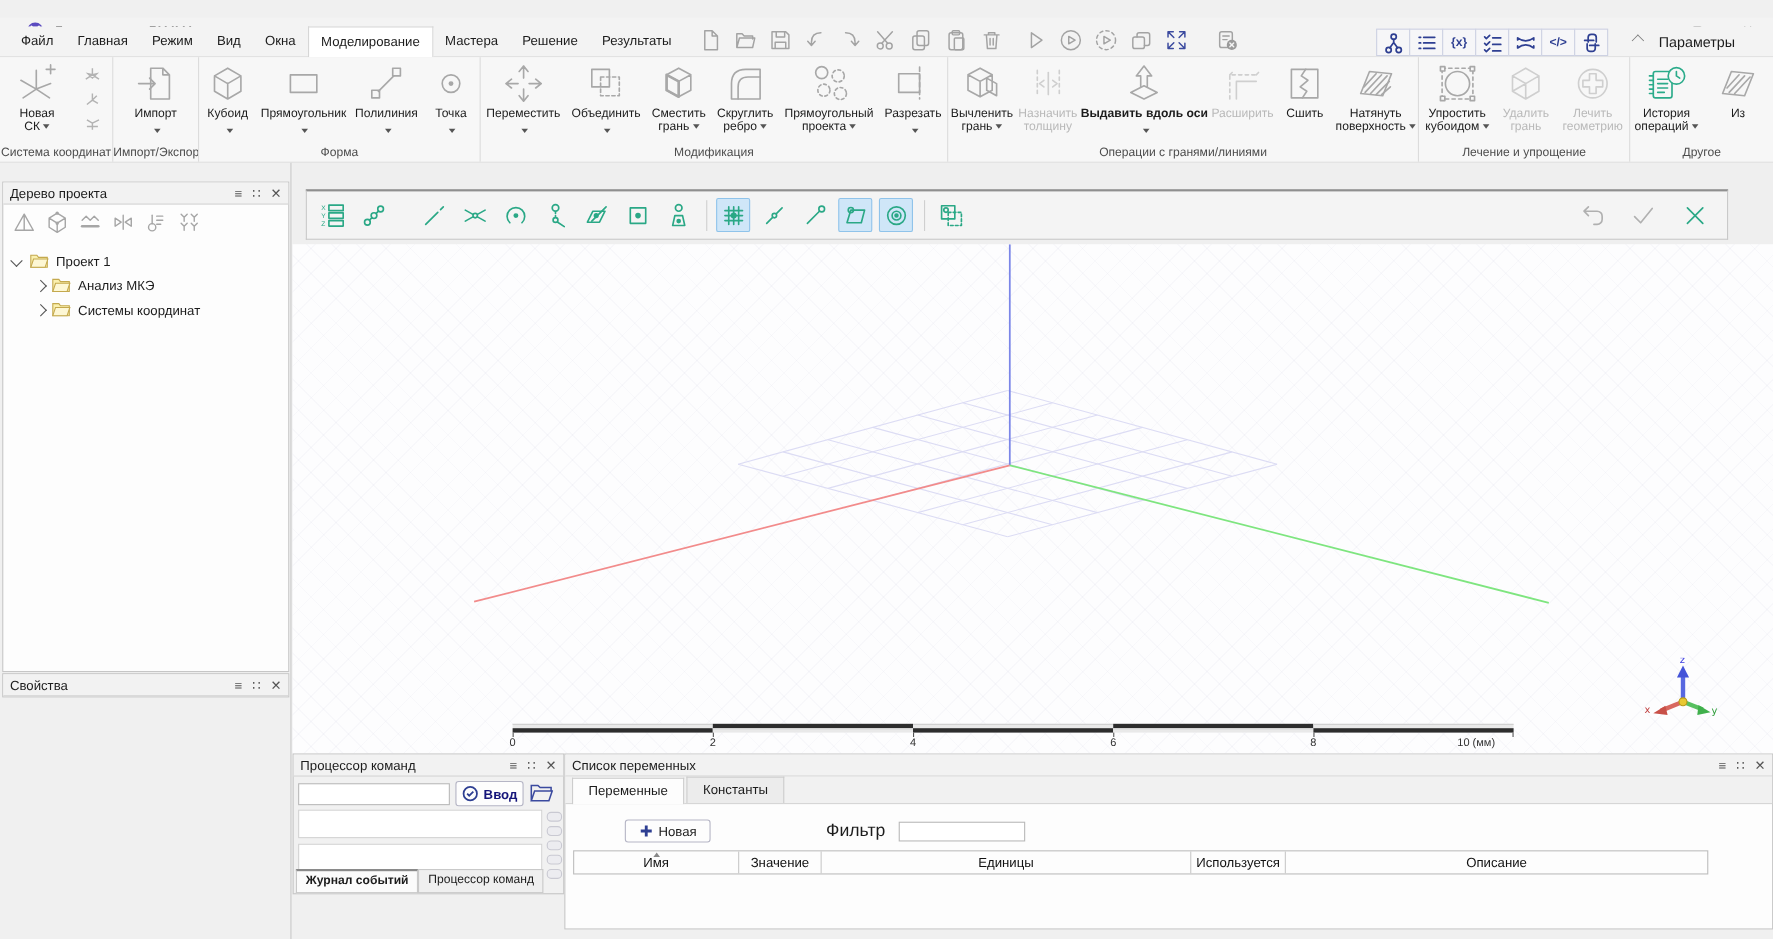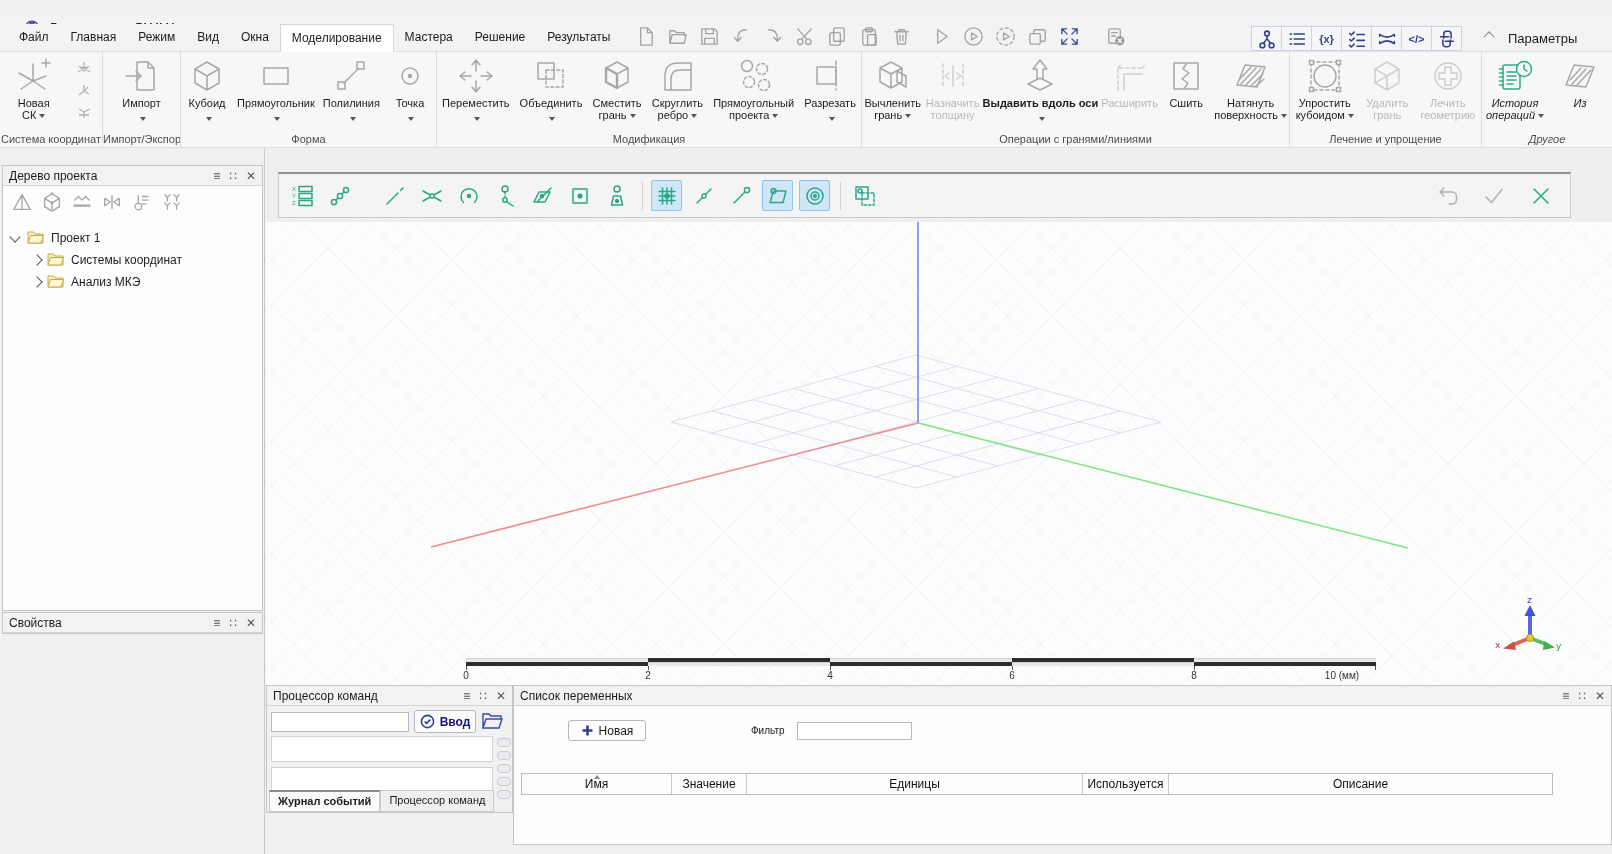--- a/index.html
+++ b/index.html
@@ -107,21 +107,21 @@
   .ctab { padding:3px 8px 4px; border:1px solid #c9c9c9; background:#efefef; color:#1c1c1c; white-space:nowrap; }
   .ctab.active { background:#fbfbfb; border-top:2px solid #8a8a8a; font-weight:bold; }
 
   .vars-panel { position:absolute; left:513px; top:685px; width:1099px; height:160px; background:#fdfdfd; border:1px solid #c6c6c6; }
   .vtabs { display:flex; background:#f1f1f1; padding-left:6px; border-bottom:1px solid #d6d6d6; }
   .vtab { padding:4px 14px 5px; font-size:12px; border:1px solid #cdcdcd; border-bottom:none; background:#ececec; margin-right:2px; }
   .vtab.active { background:#fdfdfd; position:relative; top:1px; }
   .vars-controls { display:flex; align-items:center; margin:14px 0 8px 54px; }
   .new-btn { width:78px; height:21px; font-weight:normal; color:#1c1c1c; }
   .new-btn svg { width:13px; height:13px; }
-  .filter-label { margin-left:105px; font-size:10px; }
+  .filter-label { margin-left:105px; font-size:16px; }
   .filter-input { margin-left:12px; width:115px; height:18px; border:1px solid #b9b9b9; background:#fff; font-family:inherit; }
   .vtable { position:absolute; left:7px; top:87px; width:1032px; border:1px solid #bdbdbd; display:flex; height:22px; background:#fdfdfd; }
   .vth { border-right:1px solid #c9c9c9; display:flex; align-items:center; justify-content:center; font-size:12px; color:#111; position:relative; }
   .vth:last-child { border-right:none; }
   .sortup { position:absolute; top:1px; left:50%; transform:translateX(-50%); width:0; height:0; border-left:3.5px solid transparent; border-right:3.5px solid transparent; border-bottom:4px solid #888; }
 
   svg text { stroke:none; }
 </style>
 </head>
 <body>
@@ -499,21 +499,21 @@
                 <circle cx="20" cy="20" r="13"></circle>
                 <path d="M17 11 h6 v6 h6 v6 h-6 v6 h-6 v-6 h-6 v-6 h6 z"></path>
               </svg>
             </div>
           <div class="rlbl"><span>Лечить</span><br><span>геометрию</span></div>
         </div>
       </div>
       <div class="grplbl">Лечение и упрощение</div>
     </div>
 
-    <div class="rgrp" style="width:130px; border-right:none; overflow:hidden;font-style:italic;">
+    <div class="rgrp" style="width:130px; border-right:none; overflow:hidden;">
       <div class="rgrp-btns" style="justify-content:flex-start; gap:8px;">
         <div class="rbtn teal-svg">
           <div class="ricn">
               <svg viewBox="0 0 40 40" style="stroke:#2bab8a">
                 <rect x="8" y="9" width="17" height="24" rx="2"></rect>
                 <path d="M8 13 h-3.5 M8 17 h-3.5 M8 21 h-3.5 M8 25 h-3.5 M8 29 h-3.5 M12 16 h9 M12 20 h9 M12 24 h9 M12 28 h6"></path>
                 <circle cx="29" cy="13" r="7.5" fill="#f7f7f7"></circle>
                 <path d="M29 9 v4 l3 2"></path>
               </svg>
             </div>
@@ -577,29 +577,29 @@
                 <path d="M1 14 L3.5 6.5 h13 L14 14 Z" fill="#fdf7d4" stroke="#c4a94e"></path>
               </svg></span>
           <span>Проект 1</span>
         </div>
         <div class="trow">
           <span class="chev closed"></span>
           <span class="folder"><svg viewBox="0 0 18 15">
                 <path d="M1 3 h5.5 l1.5 2 h8 v9 H1 Z" fill="#faf0ae" stroke="#c4a94e"></path>
                 <path d="M1 14 L3.5 6.5 h13 L14 14 Z" fill="#fdf7d4" stroke="#c4a94e"></path>
               </svg></span>
-          <span>Системы координат</span>
+          <span>Анализ МКЭ</span>
         </div>
         <div class="trow">
           <span class="chev closed"></span>
           <span class="folder"><svg viewBox="0 0 18 15">
                 <path d="M1 3 h5.5 l1.5 2 h8 v9 H1 Z" fill="#faf0ae" stroke="#c4a94e"></path>
                 <path d="M1 14 L3.5 6.5 h13 L14 14 Z" fill="#fdf7d4" stroke="#c4a94e"></path>
               </svg></span>
-          <span>Анализ МКЭ</span>
+          <span>Системы координат</span>
         </div>
       </div>
     </div>
 
     <div class="panel" style="left:2px; top:464px; width:261px; height:22px;">
       <div class="phead">
         <span>Свойства</span>
         <span class="picons">
           <span class="picon">≡</span>
           <span class="picon">∷</span>
@@ -836,20 +836,24 @@
 
   <div class="vars-panel">
     <div class="phead">
       <span>Список переменных</span>
       <span class="picons">
         <span class="picon">≡</span>
         <span class="picon">∷</span>
         <span class="picon">✕</span>
       </span>
     </div>
+    <div class="vtabs">
+      <div class="vtab active">Переменные</div>
+      <div class="vtab">Константы</div>
+    </div>
     <div class="vars-controls">
       <div class="btn new-btn">
         <svg viewBox="0 0 13 13">
             <path d="M6.5 1.5 v10 M1.5 6.5 h10" stroke="#2e3f92" stroke-width="2.6" fill="none"></path>
           </svg>
         <span>Новая</span>
       </div>
       <span class="filter-label">Фильтр</span>
       <input class="filter-input" type="text" value="" style="">
     </div>

